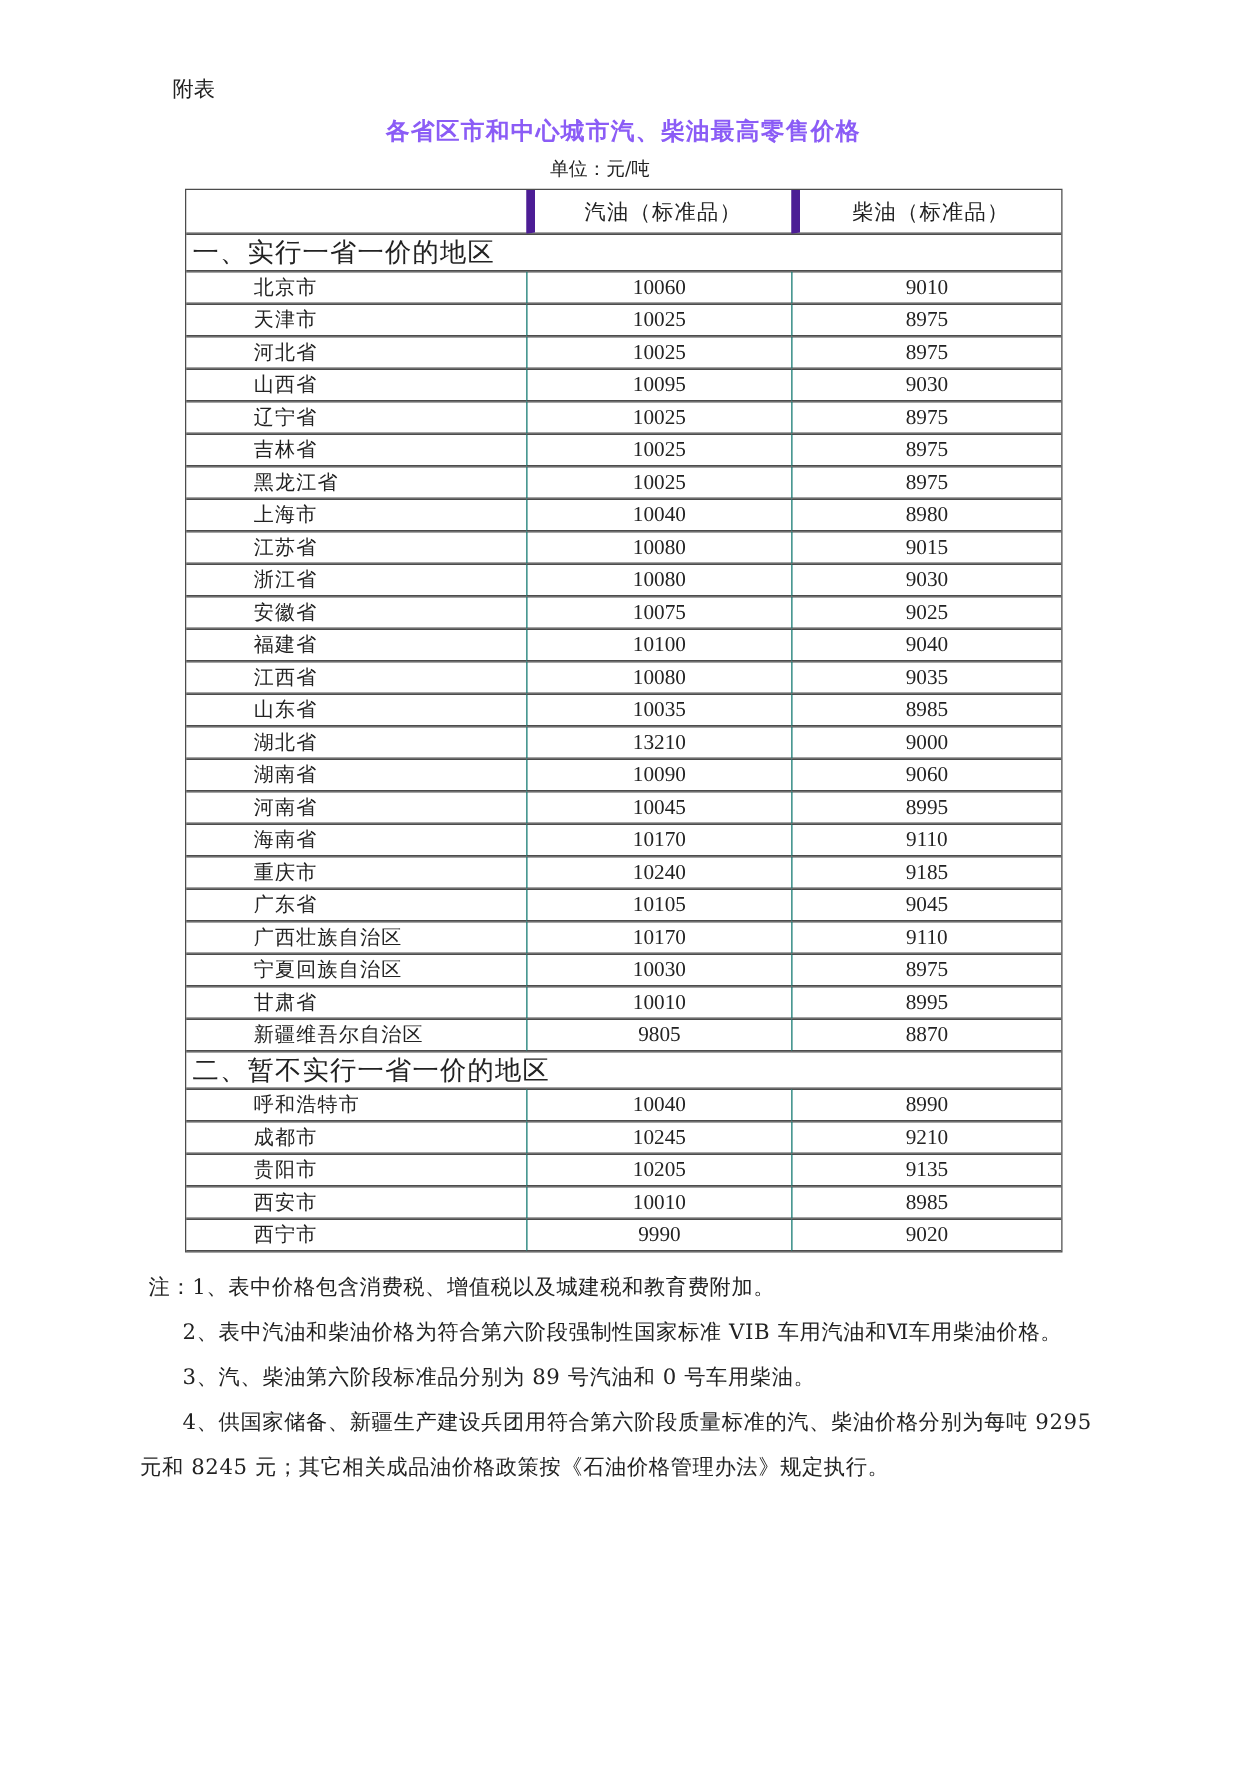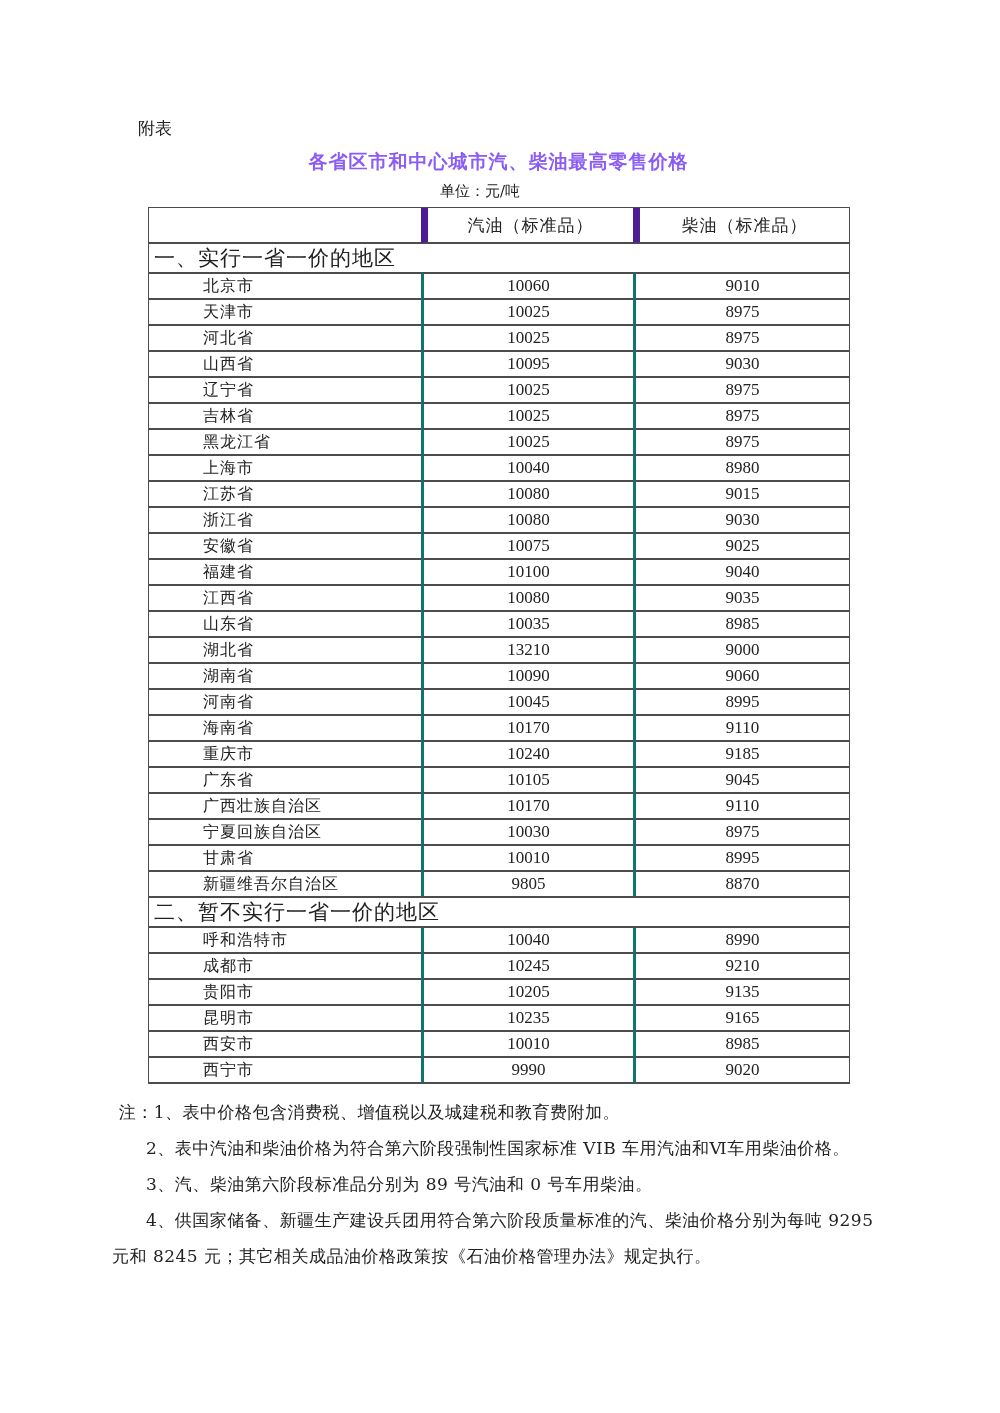--- a/index.html
+++ b/index.html
@@ -7,21 +7,21 @@
   body {
     width: 1000px;
     min-height: 1413px;
     background: #ffffff;
     color: #222222;
     font-family: "DejaVu Serif", "Liberation Serif", serif;
   }
   .page {
     width: 1000px;
     min-height: 1413px;
-    padding: 116px 115px 40px 112px;
+    padding: 60px 115px 40px 112px;
   }
   .appendix {
     margin-left: 26px;
     font-size: 17px;
     line-height: 24px;
   }
   .doc-title {
     margin: 8px 0 0 0;
     text-align: center;
     font-family: "DejaVu Sans", "Liberation Sans", sans-serif;
@@ -77,21 +77,21 @@
     text-align: left;
     padding-left: 54px;
     font-size: 16px;
     letter-spacing: 1px;
     margin-top: 19px;
   }
   .price-table td.cell-gasoline,
   .price-table td.cell-diesel {
     text-align: center;
     font-size: 17px;
-    border-left: 3px solid #0f766e;
+    border-left: 1px solid #0f766e;
     font-family: "Liberation Serif", "DejaVu Serif", serif;
   }
   .notes {
     margin-top: 10px;
     width: 772px;
   }
   .notes p {
     margin: 0;
     font-size: 17px;
     line-height: 36px;
@@ -257,25 +257,20 @@
           <td class="cell-region">成都市</td>
           <td class="cell-gasoline">10245</td>
           <td class="cell-diesel">9210</td>
         </tr>
         <tr class="data-row">
           <td class="cell-region">贵阳市</td>
           <td class="cell-gasoline">10205</td>
           <td class="cell-diesel">9135</td>
         </tr>
         <tr class="data-row">
-          <td class="cell-region">昆明市</td>
-          <td class="cell-gasoline">10235</td>
-          <td class="cell-diesel">9165</td>
-        </tr>
-        <tr class="data-row">
           <td class="cell-region">西安市</td>
           <td class="cell-gasoline">10010</td>
           <td class="cell-diesel">8985</td>
         </tr>
         <tr class="data-row">
           <td class="cell-region">西宁市</td>
           <td class="cell-gasoline">9990</td>
           <td class="cell-diesel">9020</td>
         </tr>
       </tbody>

